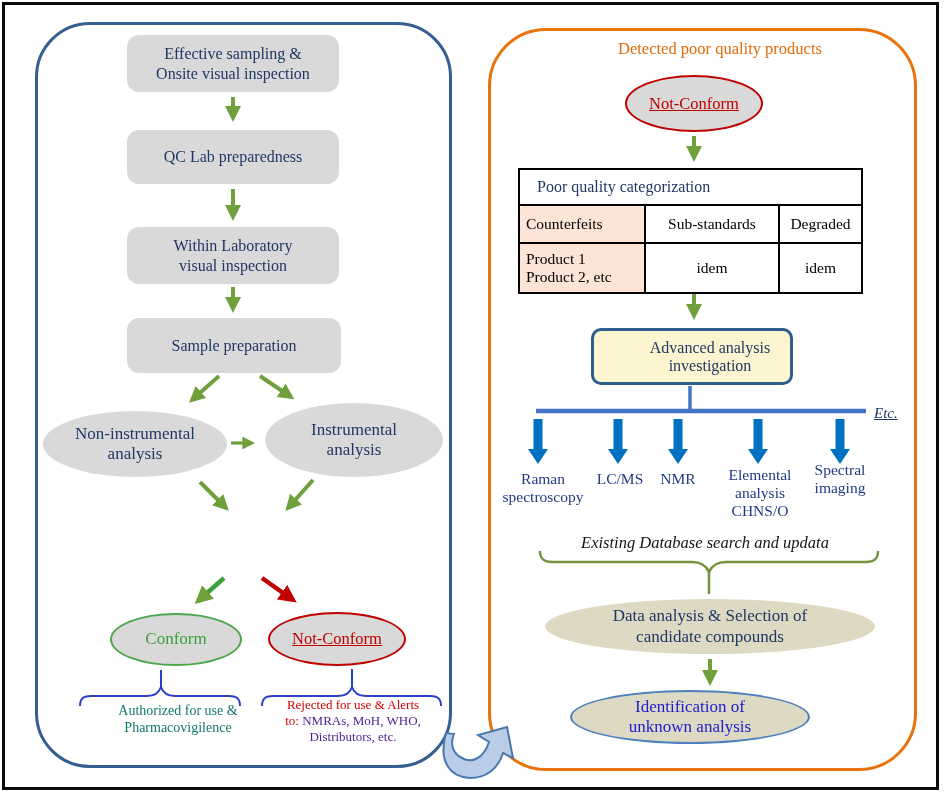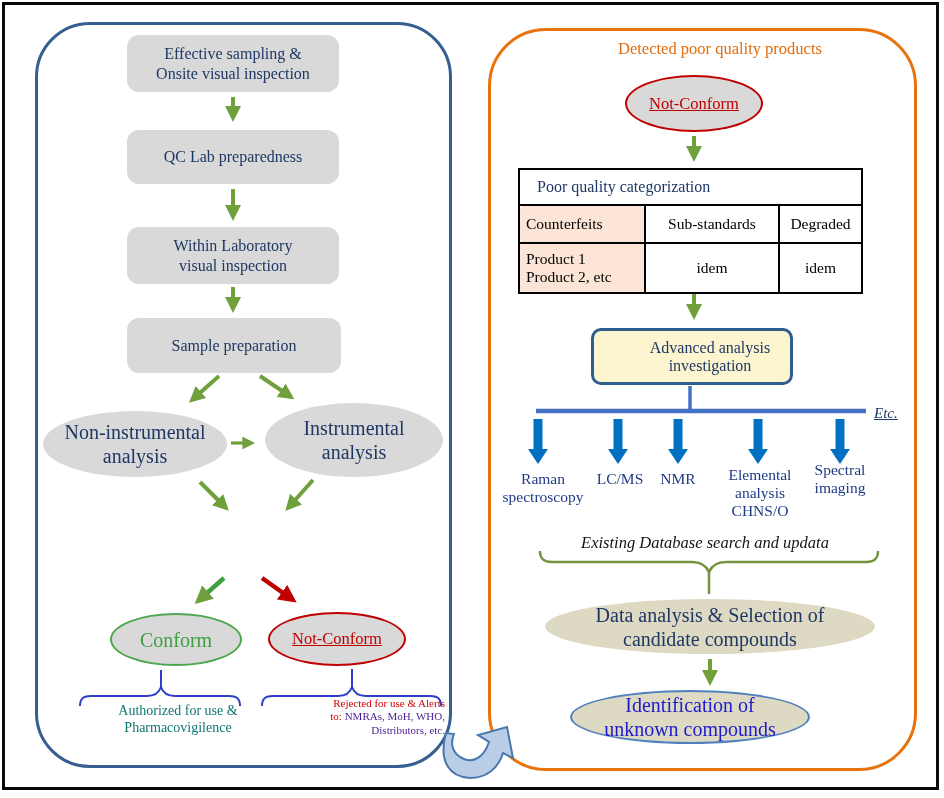--- a/index.html
+++ b/index.html
@@ -11,21 +11,21 @@
   #frame{left:2px;top:2px;width:937px;height:788px;border:3px solid #0a0a0a;z-index:0;}
   #leftPanel{left:35px;top:22px;width:417px;height:746px;border:3.5px solid #365F91;border-radius:55px;z-index:1;background:#fff;}
   #rightPanel{left:488px;top:28px;width:429px;height:743px;border:3.5px solid #E8720C;border-radius:58px;z-index:1;background:#fff;}
   #connectors{left:0;top:0;width:944px;height:798px;z-index:2;pointer-events:none;}
   .gbox{
     background:#D9D9D9;border-radius:12px;display:flex;align-items:center;justify-content:center;
     text-align:center;font-size:16px;line-height:1.22;z-index:3;white-space:pre-line;
   }
   .ell{
     background:#D9D9D9;border-radius:50%;display:flex;align-items:center;justify-content:center;
-    text-align:center;font-size:20px;line-height:1.2;z-index:3;white-space:pre-line;
+    text-align:center;font-size:17px;line-height:1.2;z-index:3;white-space:pre-line;
   }
   .ml{white-space:pre-line;padding-left:36px;}
   .ctr{display:flex;align-items:center;justify-content:center;text-align:center;}
   #title-right{color:#E36C0A;font-size:16.5px;z-index:3;}
   .conform-ell{border:2px solid #4EA74E;color:#3F9E3F;}
   .ncf-ell{border:2px solid #C00000;color:#C00000;}
   .ncf-ell .u{text-decoration:underline;}
   .tan{background:#DDD9C3;}
   #ident-ell{border:2px solid #4F81BD;color:#1C1CCE;}
   #advbox{background:#FDF5D0;border:3px solid #2E5D8E;border-radius:10px;z-index:3;}
@@ -33,21 +33,21 @@
   table.pq td{border:2px solid #000;padding:2px 6px;vertical-align:middle;}
   td.hdr{color:#1F3864;font-size:16px;padding-left:9px;}
   td.peach{background:#FCE4D6;text-align:left;}
   td.cmid{text-align:center;}
   .tech{z-index:3;color:#203a86;font-size:15.5px;text-align:center;line-height:1.15;white-space:pre-line;}
   #dbnote{z-index:3;color:#141414;font-style:italic;font-size:16.5px;text-align:center;}
   #etc{z-index:3;color:#1F3864;font-style:italic;font-size:15px;text-decoration:underline;}
   .blue-note{color:#0f766e;font-size:14px;line-height:1.22;z-index:3;}
   .red-t{color:#D00000;}
   .navy-t{color:#4c1d95;}
-  #rejected{font-size:11px;line-height:1.22;text-align:right;z-index:3;}
+  #rejected{font-size:13px;line-height:1.22;text-align:center;z-index:3;}
 </style>
 </head>
 <body>
 
 <div id="stage">
 
   <div id="frame" class="abs"></div>
   <div id="leftPanel" class="abs"></div>
   <div id="rightPanel" class="abs"></div>
 
@@ -165,15 +165,15 @@
 CHNS/O</div>
   <div class="abs tech" style="left:795px;top:461px;width:90px;">Spectral
 imaging</div>
 
   <div id="dbnote" class="abs" style="left:540px;top:533px;width:330px;">Existing Database search and updata</div>
 
   <div class="abs ell tan" style="left:545px;top:599px;width:330px;height:55px;border:none;"><span>Data analysis &amp; Selection of
 candidate compounds</span></div>
 
   <div id="ident-ell" class="abs ell tan" style="left:570px;top:690px;width:240px;height:54px;"><span>Identification of
-unknown compounds</span></div>
+unknown analysis</span></div>
 
 </div>
 
 </body></html>

